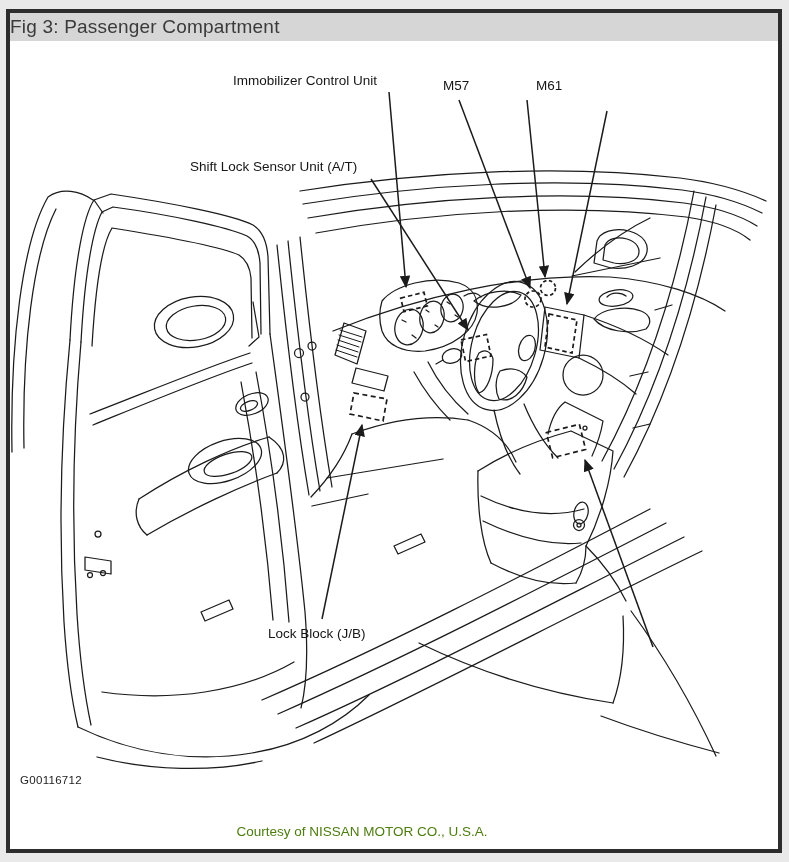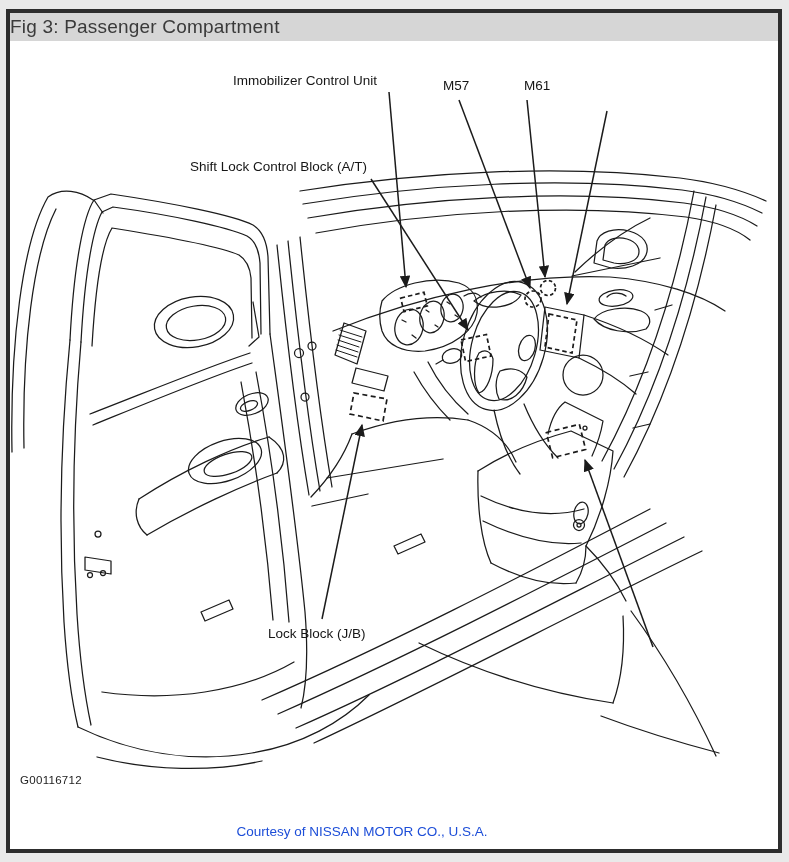--- a/index.html
+++ b/index.html
@@ -5,21 +5,21 @@
   html,body{margin:0;padding:0;}
   body{background:#cfcfcf;font-family:"Liberation Sans",sans-serif;}
   .page{position:relative;width:789px;height:862px;background:#e9e9e9;overflow:hidden;}
   .frame{position:absolute;left:6px;top:9px;width:768px;height:836px;border:4px solid #2d2d2d;background:#ffffff;}
   .titlebar{position:absolute;left:0;top:0;right:0;height:28px;background:#d6d6d6;
             font-size:19px;line-height:28px;color:#3a3a3a;letter-spacing:.2px;}
   .overlay{position:absolute;left:0;top:0;width:789px;height:862px;pointer-events:none;border-radius:21px;}
   .overlay svg{position:absolute;left:0;top:0;}
   .lbl{position:absolute;font-size:13.5px;color:#161616;white-space:nowrap;line-height:15.5px;}
   .figid{position:absolute;font-size:11.5px;color:#222;letter-spacing:.3px;margin-top:36px;}
-  .credit{position:absolute;left:0;top:824px;width:724px;text-align:center;font-size:13.5px;color:#1d4ed8;}
+  .credit{position:absolute;left:0;top:824px;width:724px;text-align:center;font-size:13.5px;color:#4d7c0f;}
 </style>
 </head>
 <body>
 
 <div class="page">
   <div class="frame">
     <div class="titlebar">
       <span>Fig 3: Passenger Compartment</span>
     </div>
   </div>
@@ -178,21 +178,21 @@
         <path d="M 371,179 L 468,330" marker-end="url(#arr)"></path>
         <path d="M 459,100 L 530,288" marker-end="url(#arr)"></path>
         <path d="M 527,100 L 545,277" marker-end="url(#arr)"></path>
         <path d="M 607,111 L 567,304" marker-end="url(#arr)"></path>
         <path d="M 322,619 L 362,425" marker-end="url(#arr)"></path>
         <path d="M 653,647 L 585,460" marker-end="url(#arr)"></path>
       </g>
     </svg>
 
     <div class="lbl" style="left:233px;top:73px">Immobilizer Control Unit</div>
-    <div class="lbl" style="left:190px;top:159px">Shift Lock Control Block (A/T)</div>
+    <div class="lbl" style="left:190px;top:159px">Shift Lock Sensor Unit (A/T)</div>
     <div class="lbl" style="left:443px;top:78px">M57</div>
-    <div class="lbl" style="left:524px;top:78px">M61</div>
+    <div class="lbl" style="left:536px;top:78px">M61</div>
     <div class="lbl" style="left:268px;top:626px">Lock Block (J/B)</div>
 
     <div class="figid" style="left:20px;top:738px">G00116712</div>
     <div class="credit">Courtesy of NISSAN MOTOR CO., U.S.A.</div>
   </div>
 </div>
 
 </body></html>

